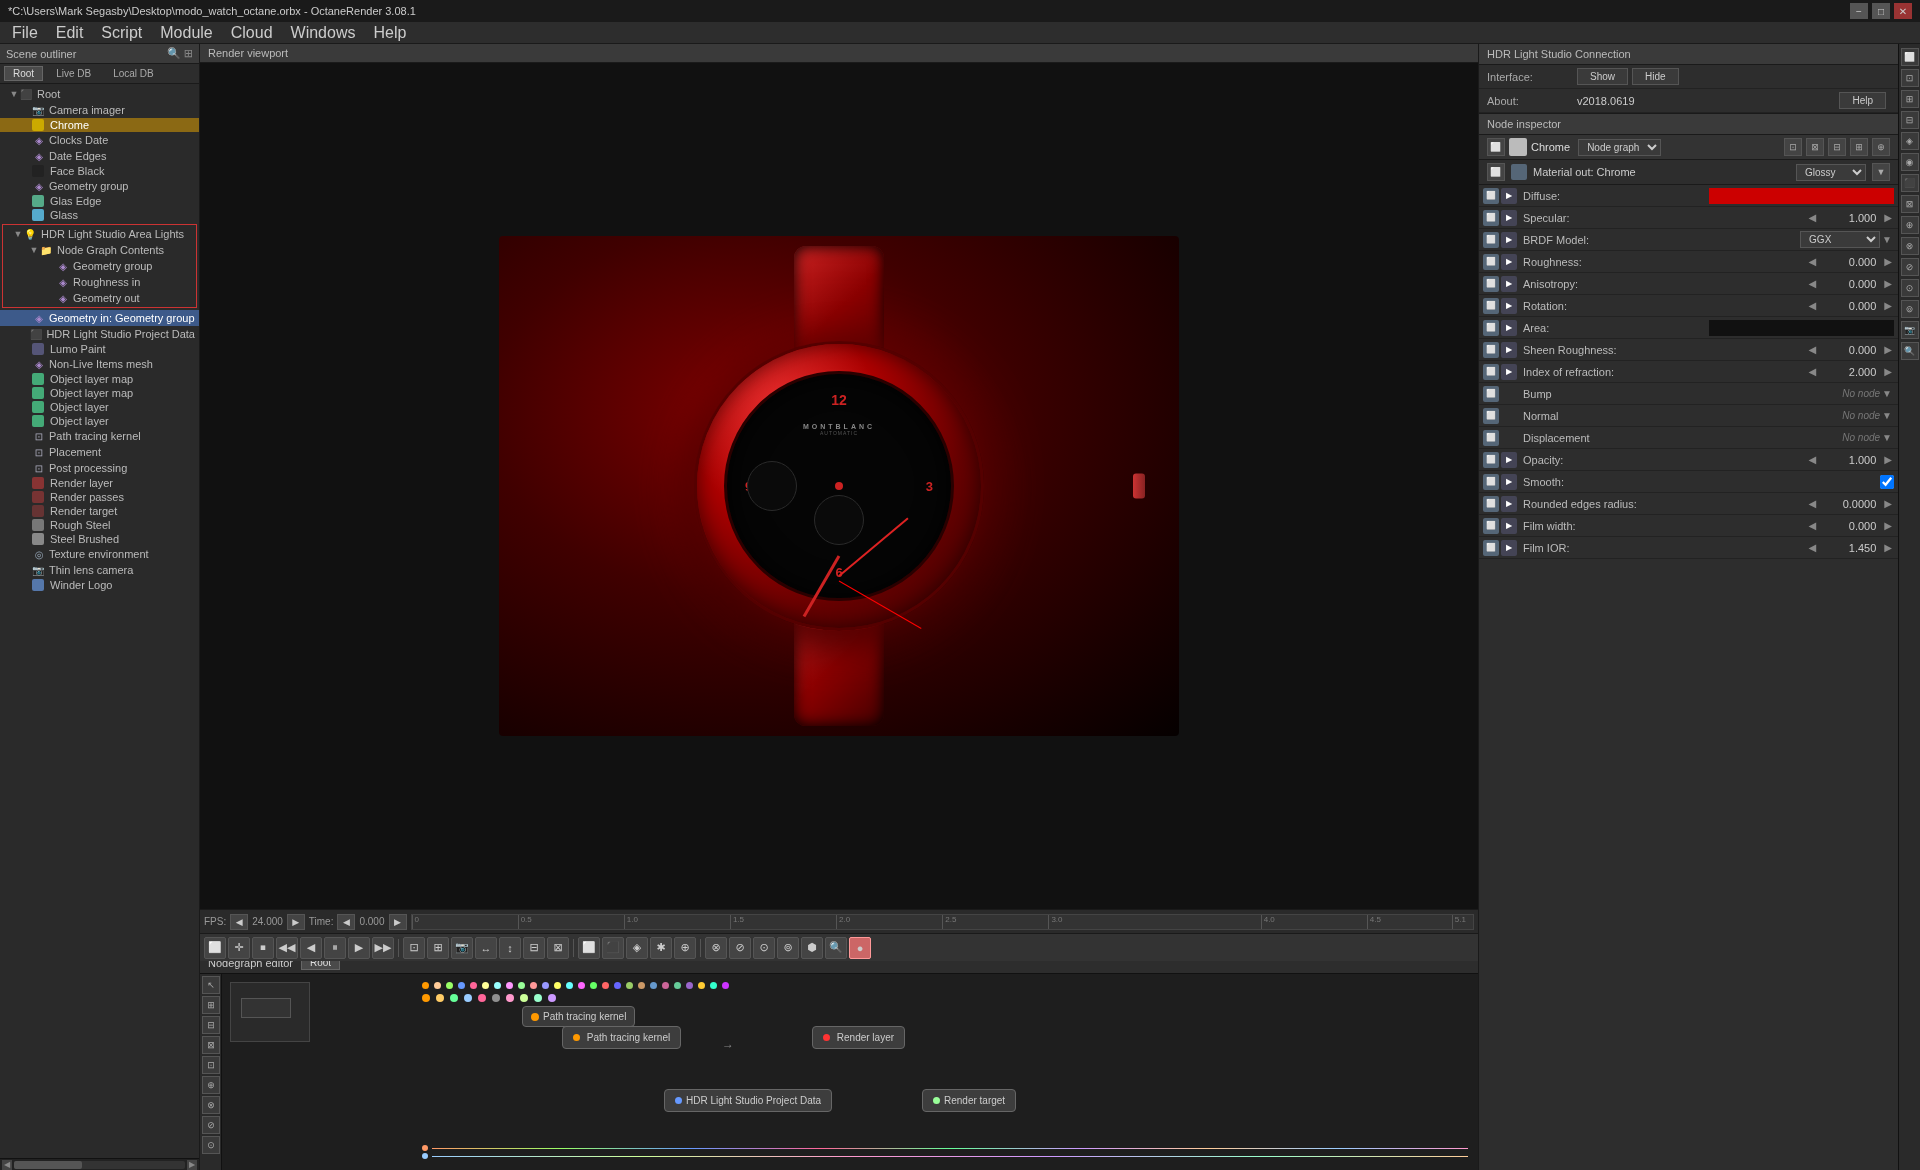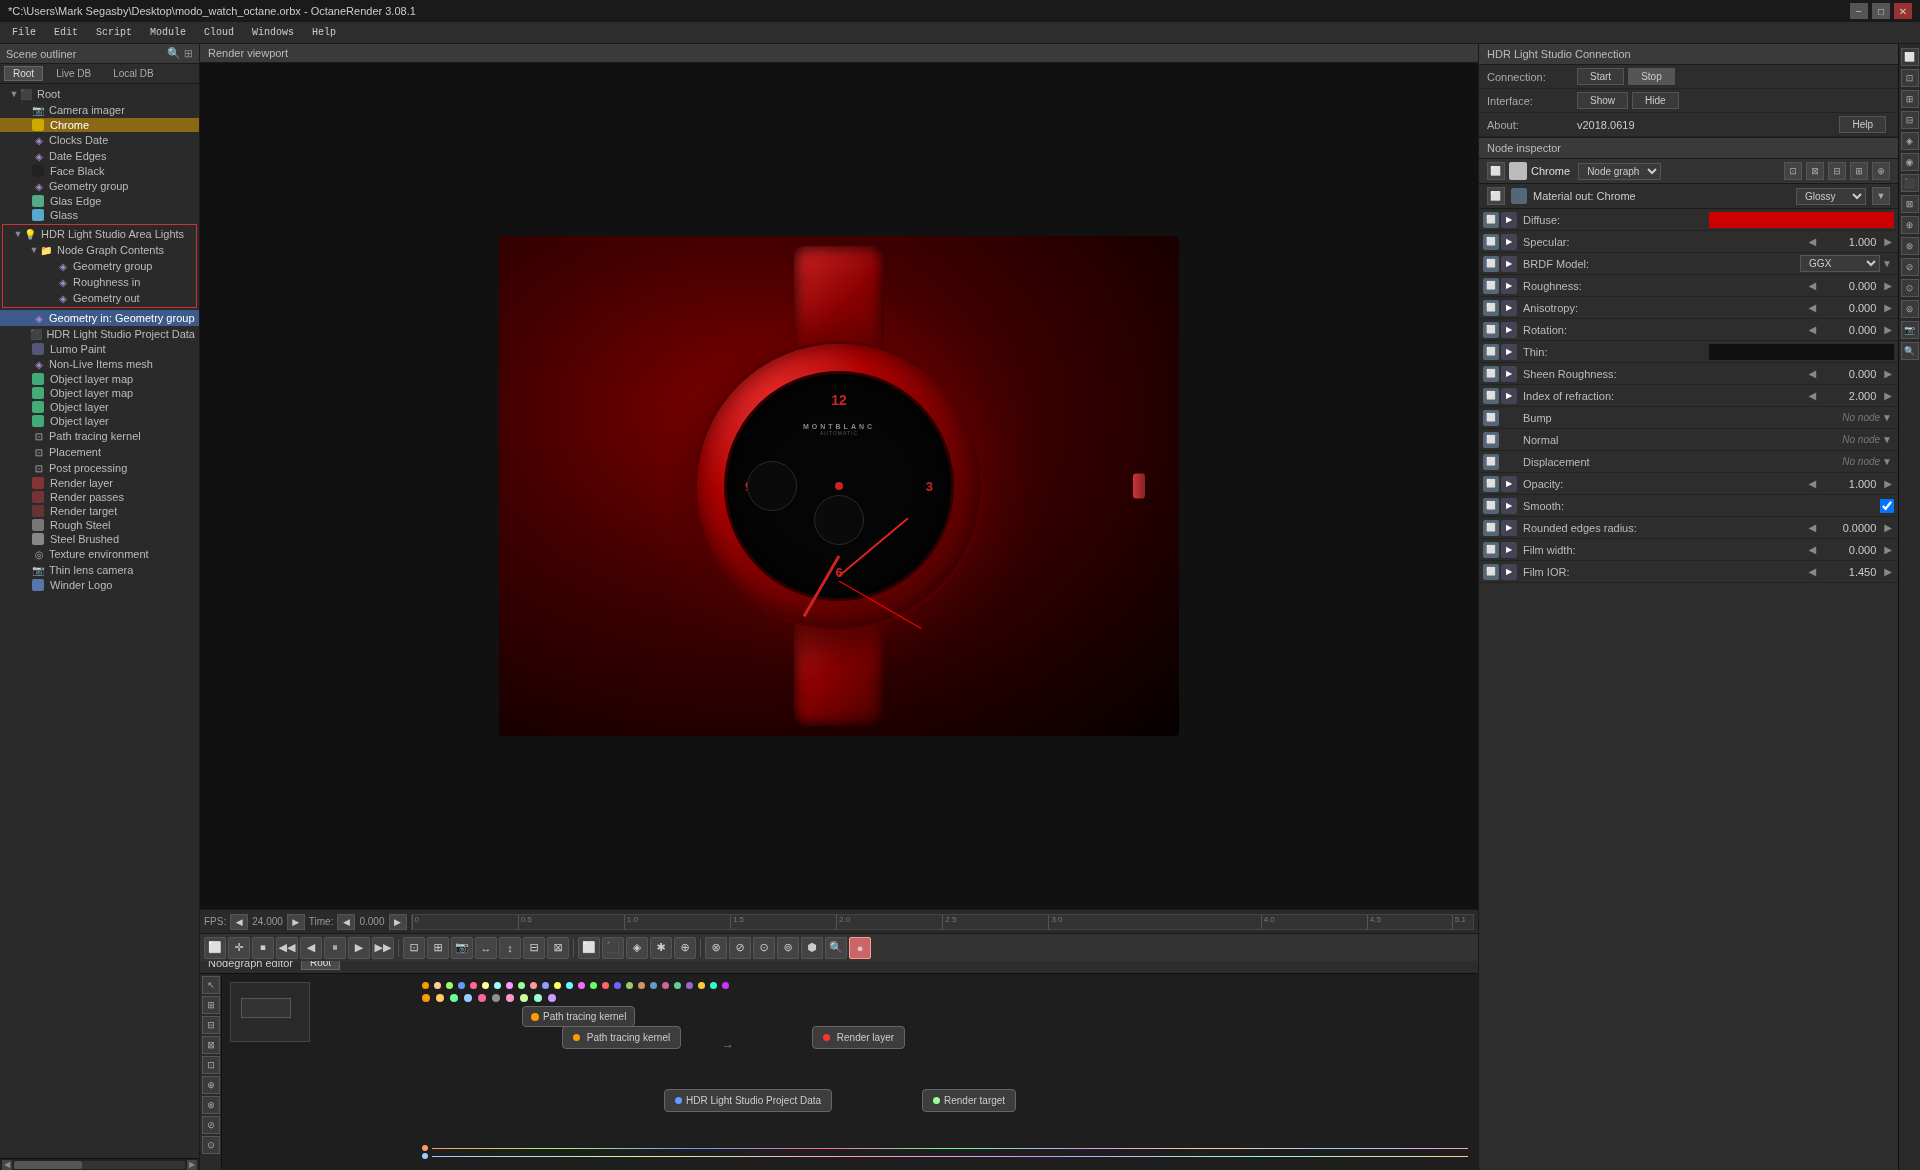--- a/index.html
+++ b/index.html
@@ -5,21 +5,21 @@
     * { margin: 0; padding: 0; box-sizing: border-box; }
     body { width: 1920px; height: 1170px; background: #3c3c3c; font-family: 'Segoe UI', Arial, sans-serif; font-size: 11px; color: #ccc; overflow: hidden; }
 
     
     #titlebar { width: 100%; height: 22px; background: #1a1a1a; display: flex; align-items: center; padding: 0 8px; justify-content: space-between; }
     #titlebar .win-controls { display: flex; gap: 4px; }
     #titlebar .win-btn { width: 18px; height: 16px; background: #555; border: none; color: #ccc; font-size: 10px; cursor: pointer; display: flex; align-items: center; justify-content: center; }
 
     
     #menubar { width: 100%; height: 22px; background: #2d2d2d; display: flex; align-items: center; padding: 0 4px; gap: 2px; border-bottom: 1px solid #1a1a1a; }
-    .menu-item { padding: 2px 8px; color: #ccc; cursor: pointer; font-size: 10px; font-family: Liberation Mono, monospace; }
+    .menu-item { padding: 2px 8px; color: #ccc; cursor: pointer; font-size: 16px; }
 
     
     #main { display: flex; width: 100%; height: calc(1170px - 44px); }
 
     
     #left-panel { width: 200px; background: #2d2d2d; display: flex; flex-direction: column; border-right: 1px solid #1a1a1a; flex-shrink: 0; }
     #scene-outliner-header { padding: 3px 6px; background: #3a3a3a; border-bottom: 1px solid #1a1a1a; font-size: 11px; color: #bbb; display: flex; align-items: center; justify-content: space-between; }
     #scene-tabs { display: flex; padding: 2px 4px; background: #2d2d2d; border-bottom: 1px solid #1a1a1a; gap: 4px; }
     .scene-tab { padding: 1px 8px; font-size: 10px; color: #aaa; cursor: pointer; border: 1px solid transparent; }
     .scene-tab.active { background: #4a4a4a; border-color: #666; color: #ddd; }
@@ -625,25 +625,20 @@
         </div>
       </div>
     </div>
   </div>
 
   <div id="right-panel">
 
     <div id="hdr-panel">
       <div id="hdr-header">HDR Light Studio Connection</div>
       <div class="hdr-row">
-        <span class="hdr-label">Connection:</span>
-        <button class="hdr-btn">Start</button>
-        <button class="hdr-btn active">Stop</button>
-      </div>
-      <div class="hdr-row">
         <span class="hdr-label">Interface:</span>
         <button class="hdr-btn">Show</button>
         <button class="hdr-btn">Hide</button>
       </div>
       <div class="hdr-row">
         <span class="hdr-label">About:</span>
         <span class="hdr-value">v2018.0619</span>
         <button class="hdr-btn" style="margin-left:auto;">Help</button>
       </div>
     </div>
@@ -753,21 +748,21 @@
             <span class="prop-value">0.000</span>
             <span class="prop-slider-arrow">▶</span>
           </div>
         </div>
 
         <div class="prop-row">
           <div class="prop-left-icons">
             <div class="prop-icon" style="background:#567;">⬜</div>
             <div class="prop-icon" style="background:#445;">▶</div>
           </div>
-          <span class="prop-label">Thin:</span>
+          <span class="prop-label">Area:</span>
           <div class="prop-color-swatch" style="background:#111;height:16px;min-width:180px;flex:1;"></div>
         </div>
 
         <div class="prop-row">
           <div class="prop-left-icons">
             <div class="prop-icon" style="background:#567;">⬜</div>
             <div class="prop-icon" style="background:#445;">▶</div>
           </div>
           <span class="prop-label">Sheen Roughness:</span>
           <div class="prop-value-area">

